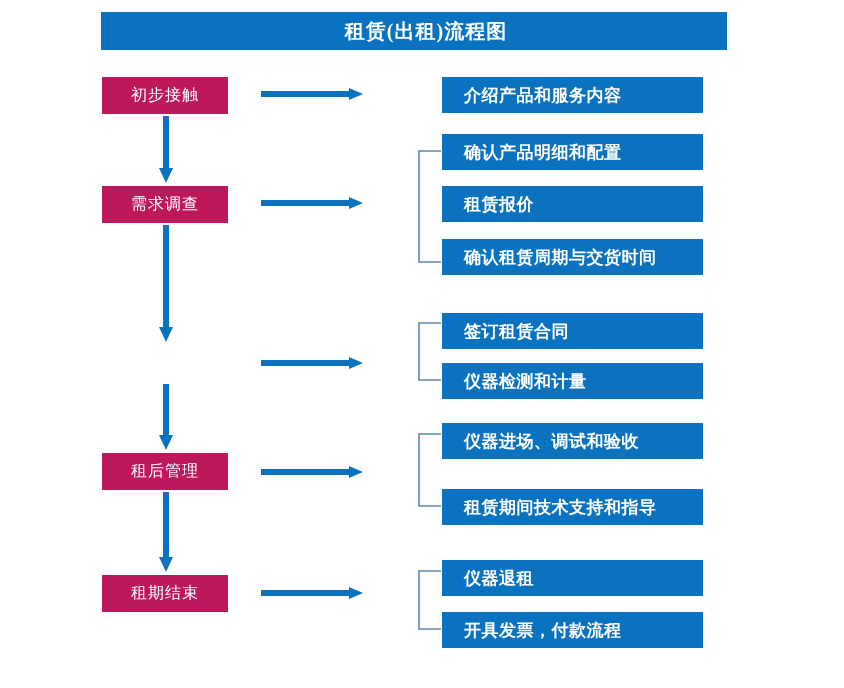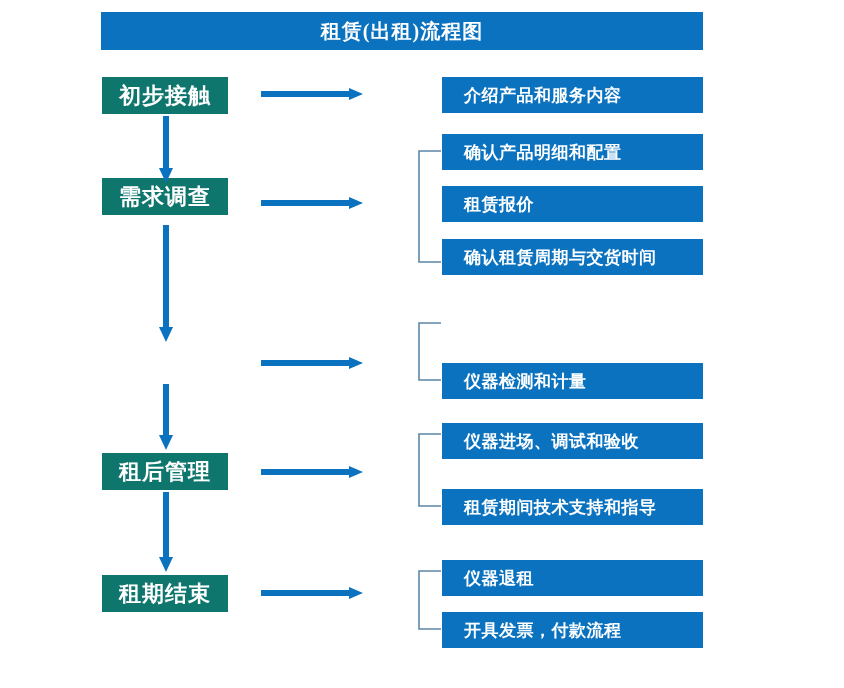--- a/index.html
+++ b/index.html
@@ -29,35 +29,36 @@
     width: 602px;
     height: 38px;
     background: #0a72bf;
     color: #ffffff;
     display: flex;
     align-items: center;
     justify-content: center;
     font-size: 20px;
     font-weight: bold;
     letter-spacing: 1px;
+    padding-left: 24px;
   }
 
   
   .stage-box {
     position: absolute;
     left: 102px;
     width: 126px;
     height: 37px;
-    background: #0f766e;
+    background: #be185d;
     color: #ffffff;
     display: flex;
     align-items: center;
     justify-content: center;
-    font-size: 22px;
-    font-weight: bold;
+    font-size: 16px;
+    font-weight: normal;
     letter-spacing: 1px;
   }
 
   
   .detail-box {
     position: absolute;
     left: 442px;
     width: 261px;
     height: 36px;
     background: #0a72bf;
@@ -93,21 +94,21 @@
   .bracket-svg { display: block; }
 </style>
 </head>
 <body>
 
 <div id="canvas">
 
   <div class="title-bar">租赁(出租)流程图</div>
 
   <div class="stage-box" style="top:77px">初步接触</div>
-  <div class="stage-box" style="top:178px">需求调查</div>
+  <div class="stage-box" style="top:186px">需求调查</div>
   <div class="stage-box" style="top:453px">租后管理</div>
   <div class="stage-box" style="top:575px">租期结束</div>
 
   <div class="arrow-down" style="left:158px; top:116px; height:68px">
     <svg class="arrow-svg" width="16" height="68" viewBox="0 0 16 68">
       <rect x="5" y="0" width="6" height="54" fill="#0a72bf"></rect>
       <polygon points="1,52 15,52 8,67" fill="#0a72bf"></polygon>
     </svg>
   </div>
   <div class="arrow-down" style="left:158px; top:225px; height:118px">
@@ -178,19 +179,20 @@
   <div class="bracket" style="top:570px; height:60px">
     <svg class="bracket-svg" width="24" height="60" viewBox="0 0 24 60">
       <path d="M23,1 L1,1 L1,59 L23,59" fill="none" stroke="#5b87a8" stroke-width="1.6"></path>
     </svg>
   </div>
 
   <div class="detail-box" style="top:77px">介绍产品和服务内容</div>
   <div class="detail-box" style="top:134px">确认产品明细和配置</div>
   <div class="detail-box" style="top:186px">租赁报价</div>
   <div class="detail-box" style="top:239px">确认租赁周期与交货时间</div>
+  <div class="detail-box" style="top:313px">签订租赁合同</div>
   <div class="detail-box" style="top:363px">仪器检测和计量</div>
   <div class="detail-box" style="top:423px">仪器进场、调试和验收</div>
   <div class="detail-box" style="top:489px">租赁期间技术支持和指导</div>
   <div class="detail-box" style="top:560px">仪器退租</div>
   <div class="detail-box" style="top:612px">开具发票，付款流程</div>
 
 </div>
 
 </body></html>

